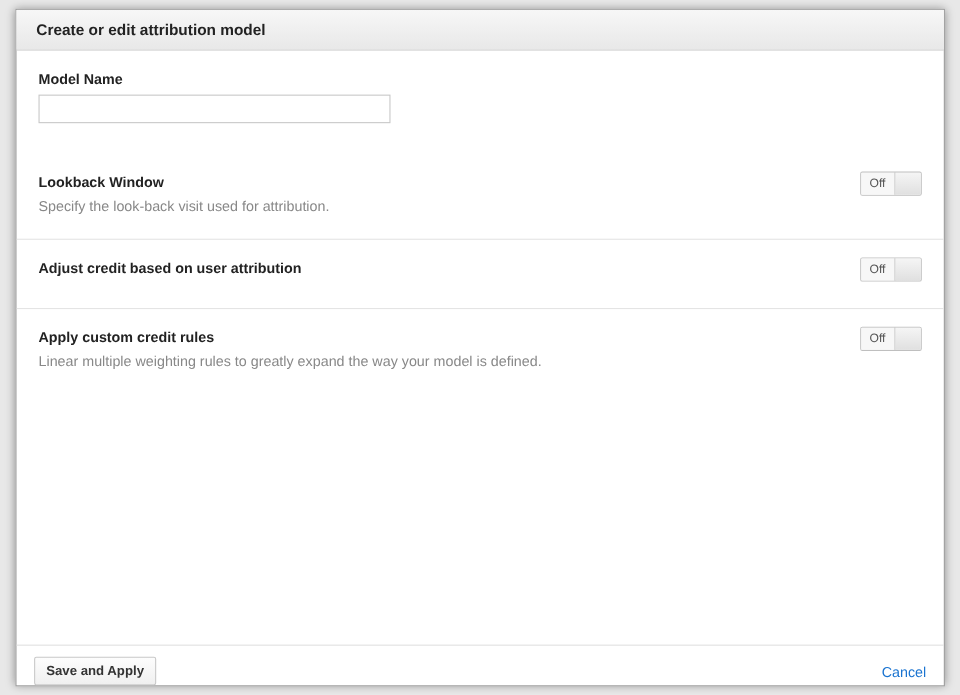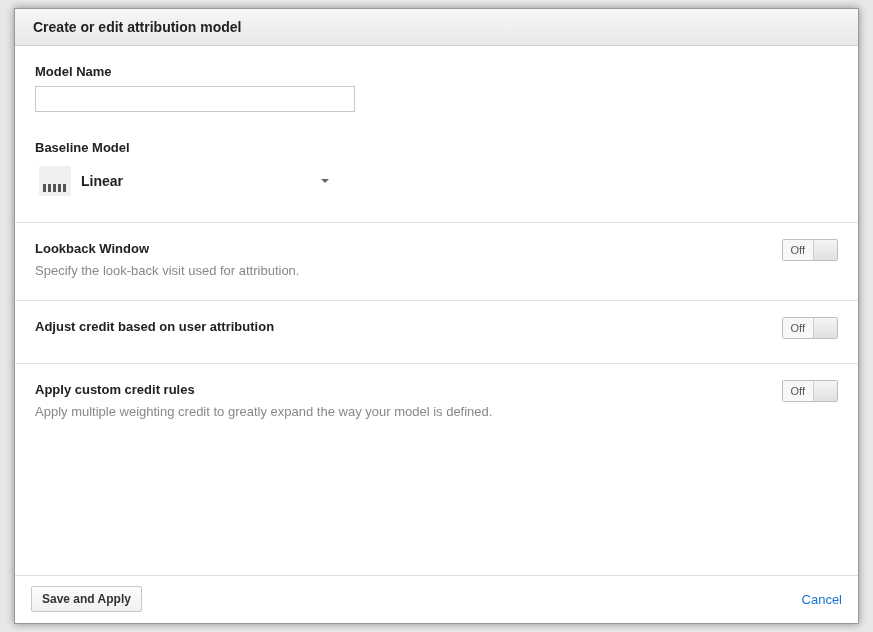--- a/index.html
+++ b/index.html
@@ -121,21 +121,21 @@
       align-items: center;
       background: #f7f7f7;
     }
     .toggle .knob {
       width: 24px;
       background: linear-gradient(#f5f5f5, #e0e0e0);
       border-left: 1px solid #ccc;
     }
     .modal-footer {
       border-top: 1px solid #e0e0e0;
-      padding: 10px 16px 11px;
+      padding: 10px 16px 0;
       display: flex;
       align-items: center;
       gap: 3px;
     }
     .btn-primary {
       background: linear-gradient(#fdfdfd, #f0f0f0);
       border: 1px solid #c8c8c8;
       border-radius: 2px;
       padding: 5px 10px;
       font-size: 12px;
@@ -157,57 +157,41 @@
     <div class="modal-title">Create or edit attribution model</div>
   </div>
 
   <div class="modal-body">
 
     <div class="section noborder" style="padding-bottom:28px;">
       <label class="field-label">Model Name</label>
       <input type="text" class="text-input" value="" style="">
     </div>
 
-    <div class="section" style="padding-top:0;">
-      <label class="field-label">Baseline Model</label>
-      <div class="select-wrap">
-        <div class="linear-icon">
-          <div class="bars">
-            <div class="bar"></div>
-              <div class="bar"></div>
-              <div class="bar"></div>
-              <div class="bar"></div>
-              <div class="bar"></div>
-          </div>
-        </div>
-        <span class="select-label">Linear</span>
-        <span class="caret"></span>
-      </div>
-    </div>
 
     <div class="section">
       <div class="field-label">Lookback Window</div>
       <div class="field-desc">Specify the look-back visit used for attribution.</div>
       <div class="toggle">
         <div class="label-side">Off</div>
         <div class="knob"></div>
       </div>
     </div>
 
     <div class="section">
       <div class="field-label">Adjust credit based on user attribution</div>
       <div class="toggle">
         <div class="label-side">Off</div>
         <div class="knob"></div>
       </div>
     </div>
 
     <div class="section noborder">
       <div class="field-label">Apply custom credit rules</div>
-      <div class="field-desc">Apply multiple weighting credit to greatly expand the way your model is defined.</div>
+      <div class="field-desc">Linear multiple weighting rules to greatly expand the way your model is defined.</div>
       <div class="toggle">
         <div class="label-side">Off</div>
         <div class="knob"></div>
       </div>
     </div>
 
   </div>
 
   <div class="modal-footer">
     <button class="btn-primary">Save and Apply</button>

